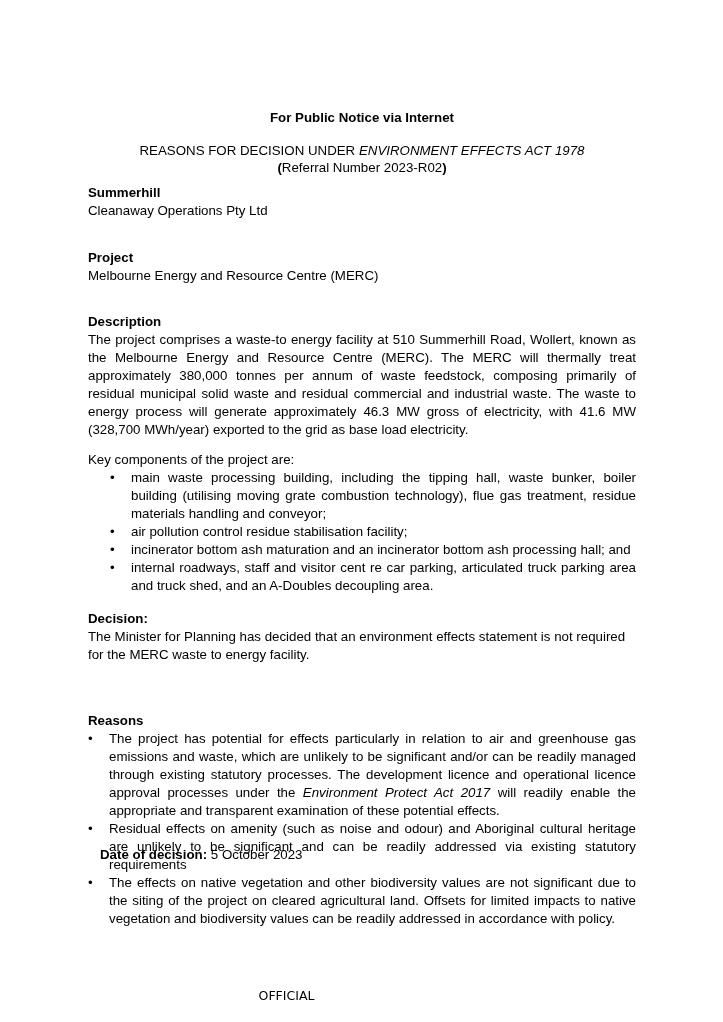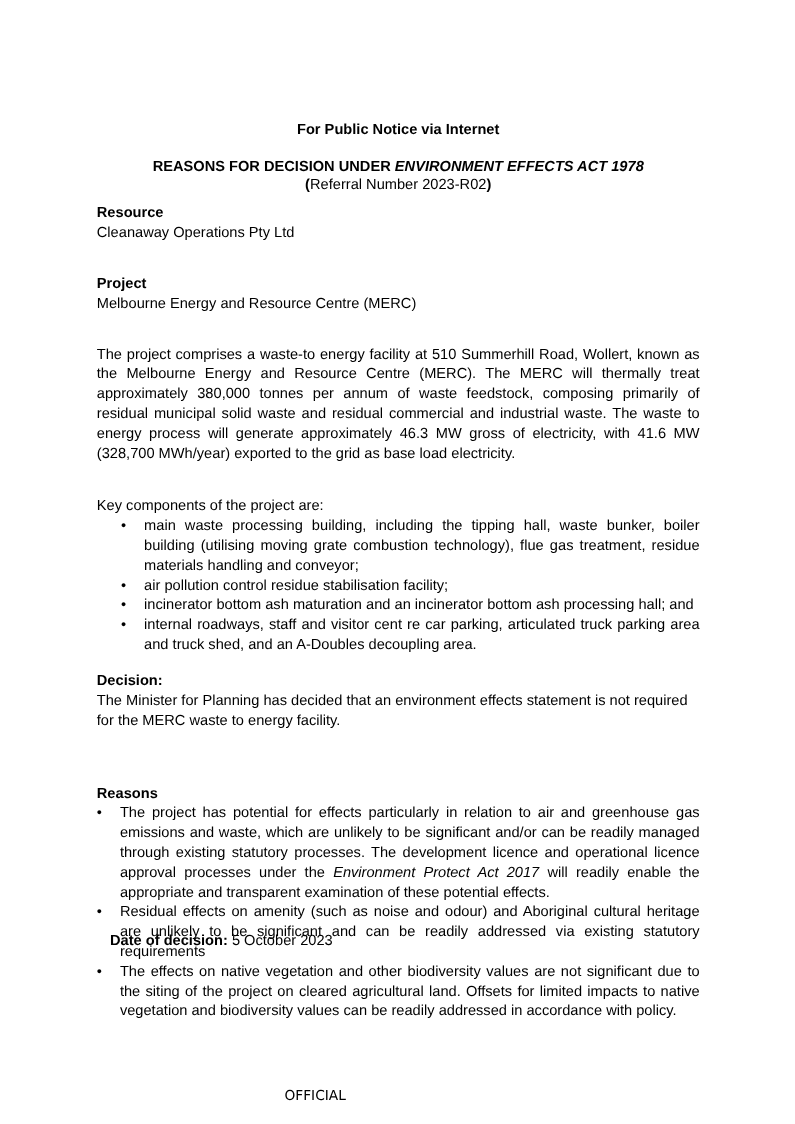--- a/index.html
+++ b/index.html
@@ -1,21 +1,21 @@
 <!DOCTYPE html>
 <html><head>
 <meta charset="utf-8">
 <style>
   html, body { margin: 0; padding: 0; background: #ffffff; }
   body { width: 723px; height: 1022px; position: relative; overflow: hidden;
          font-family: "Liberation Sans", sans-serif; color: #000; font-size: 13.3px; line-height: 18px; }
   .page { position: absolute; left: 88px; top: 0; width: 548px; }
   .center { text-align: center; margin-top: 22px; }
   .title1 { position: absolute; top: 87px; left: 0; width: 100%; font-weight: bold; }
-  .title2 { position: absolute; top: 120px; left: 0; width: 100%; font-weight: bold; }
+  .title2 { position: absolute; top: 120px; left: 0; width: 100%; font-weight: normal; }
   .title3 { position: absolute; top: 137px; left: 0; width: 100%; }
   .sec { position: absolute; left: 0; width: 548px; }
   .h { font-weight: bold; }
   p { margin: 0; }
   .just { text-align: justify; }
   ul { margin: 0; padding: 0; list-style: none; }
   ul li { position: relative; text-align: justify; }
   ul.inner li { padding-left: 43px; }
   ul.inner li .bullet { position: absolute; left: 22px; top: 0; }
   ul.outer li { padding-left: 21px; }
@@ -32,30 +32,31 @@
   <div class="title1 center">For Public Notice via Internet</div>
 
   <div class="title2 center">
     <span>REASONS FOR DECISION UNDER </span><i>ENVIRONMENT EFFECTS ACT 1978</i>
   </div>
   <div class="title3 center">
     <b>(</b><span>Referral Number 2023-R02</span><b>)</b>
   </div>
 
   <div class="sec" style="top:184px;">
-    <p class="h">Resource</p>
+    <p class="h">Summerhill</p>
     <p>Cleanaway Operations Pty Ltd</p>
   </div>
 
   <div class="sec" style="top:249px;">
     <p class="h">Project</p>
     <p>Melbourne Energy and Resource Centre (MERC)</p>
   </div>
 
   <div class="sec" style="top:313px;">
+    <p class="h">Description</p>
     <p class="just">The project comprises a waste-to energy facility at 510 Summerhill Road, Wollert, known as the Melbourne Energy and Resource Centre (MERC). The MERC will thermally treat approximately 380,000 tonnes per annum of waste feedstock, composing primarily of residual municipal solid waste and residual commercial and industrial waste. The waste to energy process will generate approximately 46.3 MW gross of electricity, with 41.6 MW (328,700 MWh/year) exported to the grid as base load electricity.</p>
   </div>
 
   <div class="sec" style="top:451px;">
     <p>Key components of the project are:</p>
     <ul class="inner">
       <li><span class="bullet">•</span><span>main waste processing building, including the tipping hall, waste bunker, boiler building (utilising moving grate combustion technology), flue gas treatment, residue materials handling and conveyor;</span></li>
       <li><span class="bullet">•</span><span>air pollution control residue stabilisation facility;</span></li>
       <li><span class="bullet">•</span><span>incinerator bottom ash maturation and an incinerator bottom ash processing hall; and</span></li>
       <li><span class="bullet">•</span><span>internal roadways, staff and visitor cent re car parking, articulated truck parking area and truck shed, and an A-Doubles decoupling area.</span></li>

